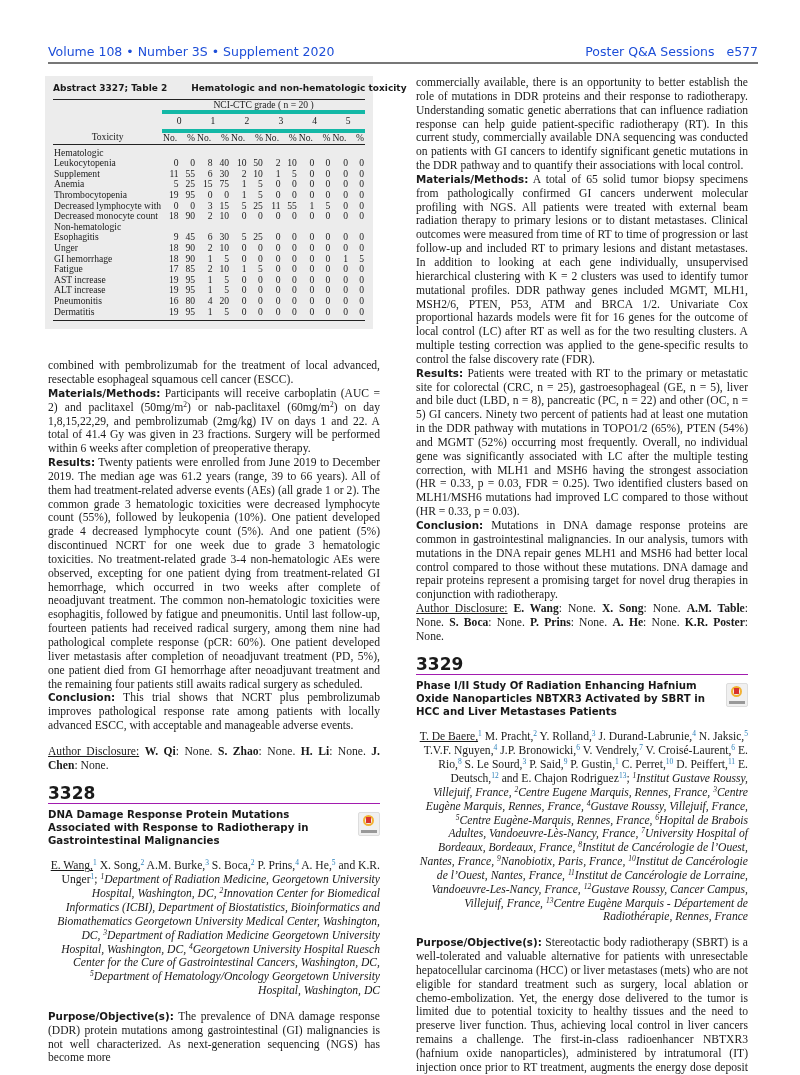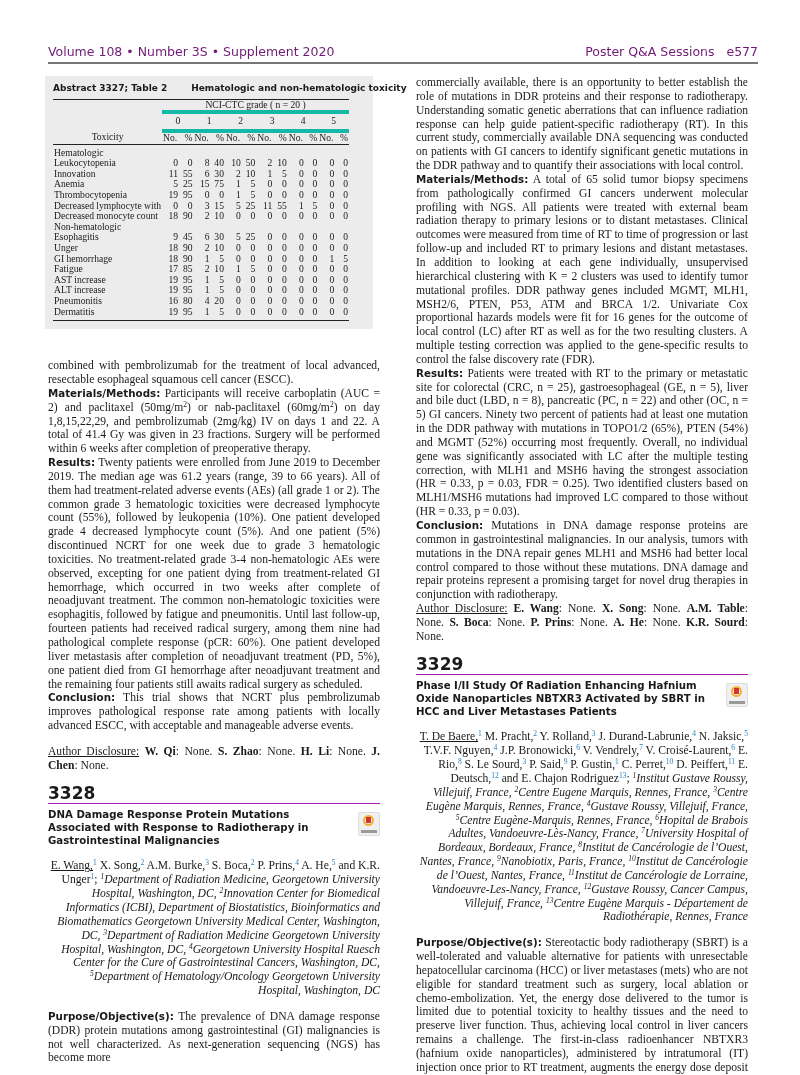--- a/index.html
+++ b/index.html
@@ -1,23 +1,23 @@
 <!DOCTYPE html>
 <html><head>
 <meta charset="utf-8">
 <style>
   html, body { margin: 0; padding: 0; background: #ffffff; }
   body { width: 800px; height: 1075px; position: relative; overflow: hidden; font-family: "Liberation Serif", serif; color: #1a1a1a; }
-  .header { position: absolute; left: 48px; right: 42px; top: 42px; height: 20px; border-bottom: 2px solid #777; font-family: "DejaVu Sans", sans-serif; font-size: 12.5px; color: #701a75; }
+  .header { position: absolute; left: 48px; right: 42px; top: 42px; height: 20px; border-bottom: 2px solid #777; font-family: "DejaVu Sans", sans-serif; font-size: 12.5px; color: #1d4ed8; }
   .header .left { position: absolute; left: 0; top: 2px; }
   .header .right { position: absolute; right: 0; top: 2px; }
   .col { position: absolute; top: 76px; width: 332px; font-size: 11.6px; line-height: 13.85px; text-align: justify; }
   .col.left { left: 48px; }
   .col.right { left: 416px; }
-  .tbl-box { background: #ececec; padding: 6px 24px 8px 8px; margin-left: -3px; width: 328px; box-sizing: border-box; }
+  .tbl-box { background: #ececec; padding: 6px 8px 8px 8px; margin-left: -3px; width: 328px; box-sizing: border-box; }
   .tbl-caption { font-family: "DejaVu Sans", sans-serif; font-weight: bold; font-size: 9px; padding-bottom: 3px; border-bottom: 1px solid #222; white-space: nowrap; }
   .tbl-caption .sp { display: inline-block; width: 24px; }
   table.tox { width: 100%; border-collapse: collapse; font-size: 9.6px; line-height: 10.6px; }
   table.tox td, table.tox th { padding: 0 1px; font-weight: normal; }
   table.tox th { text-align: center; }
   .grp-head th { padding: 2px 0; }
   .ul { border-bottom: 4px solid #14b8a6; }
   .num { text-align: right; width: 16px; }
   .name { text-align: left; white-space: nowrap; }
   .section-row td { text-align: left; }
@@ -96,21 +96,21 @@
             <td class="num">10</td>
             <td class="num">50</td>
             <td class="num">2</td>
             <td class="num">10</td>
             <td class="num">0</td>
             <td class="num">0</td>
             <td class="num">0</td>
             <td class="num">0</td>
           </tr>
           <tr>
-            <td class="name">Innovation</td>
+            <td class="name">Supplement</td>
             <td class="num">11</td>
             <td class="num">55</td>
             <td class="num">6</td>
             <td class="num">30</td>
             <td class="num">2</td>
             <td class="num">10</td>
             <td class="num">1</td>
             <td class="num">5</td>
             <td class="num">0</td>
             <td class="num">0</td>
@@ -322,21 +322,21 @@
   </div>
   <p class="authors" id="auth3328"><span class="u">E. Wang,</span><sup class="c">1</sup><span> X. Song,</span><sup class="c">2</sup><span> A.M. Burke,</span><sup class="c">3</sup><span> S. Boca,</span><sup class="c">2</sup><span> P. Prins,</span><sup class="c">4</sup><span> A. He,</span><sup class="c">5</sup><span> and K.R. Unger</span><sup class="c">1</sup><span>; </span><sup class="aff">1</sup><span class="aff">Department of Radiation Medicine, Georgetown University Hospital, Washington, DC, </span><sup class="aff">2</sup><span class="aff">Innovation Center for Biomedical Informatics (ICBI), Department of Biostatistics, Bioinformatics and Biomathematics Georgetown University Medical Center, Washington, DC, </span><sup class="aff">3</sup><span class="aff">Department of Radiation Medicine Georgetown University Hospital, Washington, DC, </span><sup class="aff">4</sup><span class="aff">Georgetown University Hospital Ruesch Center for the Cure of Gastrointestinal Cancers, Washington, DC, </span><sup class="aff">5</sup><span class="aff">Department of Hematology/Oncology Georgetown University Hospital, Washington, DC</span></p>
   <p class="purpose"><span class="lbl">Purpose/Objective(s):</span><span id="purpose3328-text"> The prevalence of DNA damage response (DDR) protein mutations among gastrointestinal (GI) malignancies is not well characterized. As next-generation sequencing (NGS) has become more</span></p>
 </div>
 
 <div class="col right">
   <p id="purpose3328-cont">commercially available, there is an opportunity to better establish the role of mutations in DDR proteins and their response to radiotherapy. Understanding somatic genetic aberrations that can influence radiation response can help guide patient-specific radiotherapy (RT). In this current study, commercially available DNA sequencing was conducted on patients with GI cancers to identify significant genetic mutations in the DDR pathway and to quantify their associations with local control.</p>
   <p><span class="lbl">Materials/Methods:</span><span> A total of 65 solid tumor biopsy specimens from pathologically confirmed GI cancers underwent molecular profiling with NGS. All patients were treated with external beam radiation therapy to primary lesions or to distant metastases. Clinical outcomes were measured from time of RT to time of progression or last follow-up and included RT to primary lesions and distant metastases. In addition to looking at each gene individually, unsupervised hierarchical clustering with K = 2 clusters was used to identify tumor mutational profiles. DDR pathway genes included MGMT, MLH1, MSH2/6, PTEN, P53, ATM and BRCA 1/2. Univariate Cox proportional hazards models were fit for 16 genes for the outcome of local control (LC) after RT as well as for the two resulting clusters. A multiple testing correction was applied to the gene-specific results to control the false discovery rate (FDR).</span></p>
   <p><span class="lbl">Results:</span><span> Patients were treated with RT to the primary or metastatic site for colorectal (CRC, n = 25), gastroesophageal (GE, n = 5), liver and bile duct (LBD, n = 8), pancreatic (PC, n = 22) and other (OC, n = 5) GI cancers. Ninety two percent of patients had at least one mutation in the DDR pathway with mutations in TOPO1/2 (65%), PTEN (54%) and MGMT (52%) occurring most frequently. Overall, no individual gene was significantly associated with LC after the multiple testing correction, with MLH1 and MSH6 having the strongest association (HR = 0.33, p = 0.03, FDR = 0.25). Two identified clusters based on MLH1/MSH6 mutations had improved LC compared to those without (HR = 0.33, p = 0.03).</span></p>
   <p><span class="lbl">Conclusion:</span><span> Mutations in DNA damage response proteins are common in gastrointestinal malignancies. In our analysis, tumors with mutations in the DNA repair genes MLH1 and MSH6 had better local control compared to those without these mutations. DNA damage and repair proteins represent a promising target for novel drug therapies in conjunction with radiotherapy.</span></p>
-  <p><span class="u">Author Disclosure:</span> <span id="disc3328"><b>E. Wang</b><span>: None. </span><b>X. Song</b><span>: None. </span><b>A.M. Table</b><span>: None. </span><b>S. Boca</b><span>: None. </span><b>P. Prins</b><span>: None. </span><b>A. He</b><span>: None. </span><b>K.R. Sourd</b><span>: None.</span></span></p>
+  <p><span class="u">Author Disclosure:</span> <span id="disc3328"><b>E. Wang</b><span>: None. </span><b>X. Song</b><span>: None. </span><b>A.M. Table</b><span>: None. </span><b>S. Boca</b><span>: None. </span><b>P. Prins</b><span>: None. </span><b>A. He</b><span>: None. </span><b>K.R. Poster</b><span>: None.</span></span></p>
 
   <div class="abs-num">3329</div>
   <div class="abs-title">
     <span>Phase I/II Study Of Radiation Enhancing Hafnium Oxide Nanoparticles NBTXR3 Activated by SBRT in HCC and Liver Metastases Patients</span>
     <span class="badge" title="Check for updates">
         <span class="ring"></span>
         <span class="mark"></span>
         <span class="txt"></span>
       </span>
   </div>

